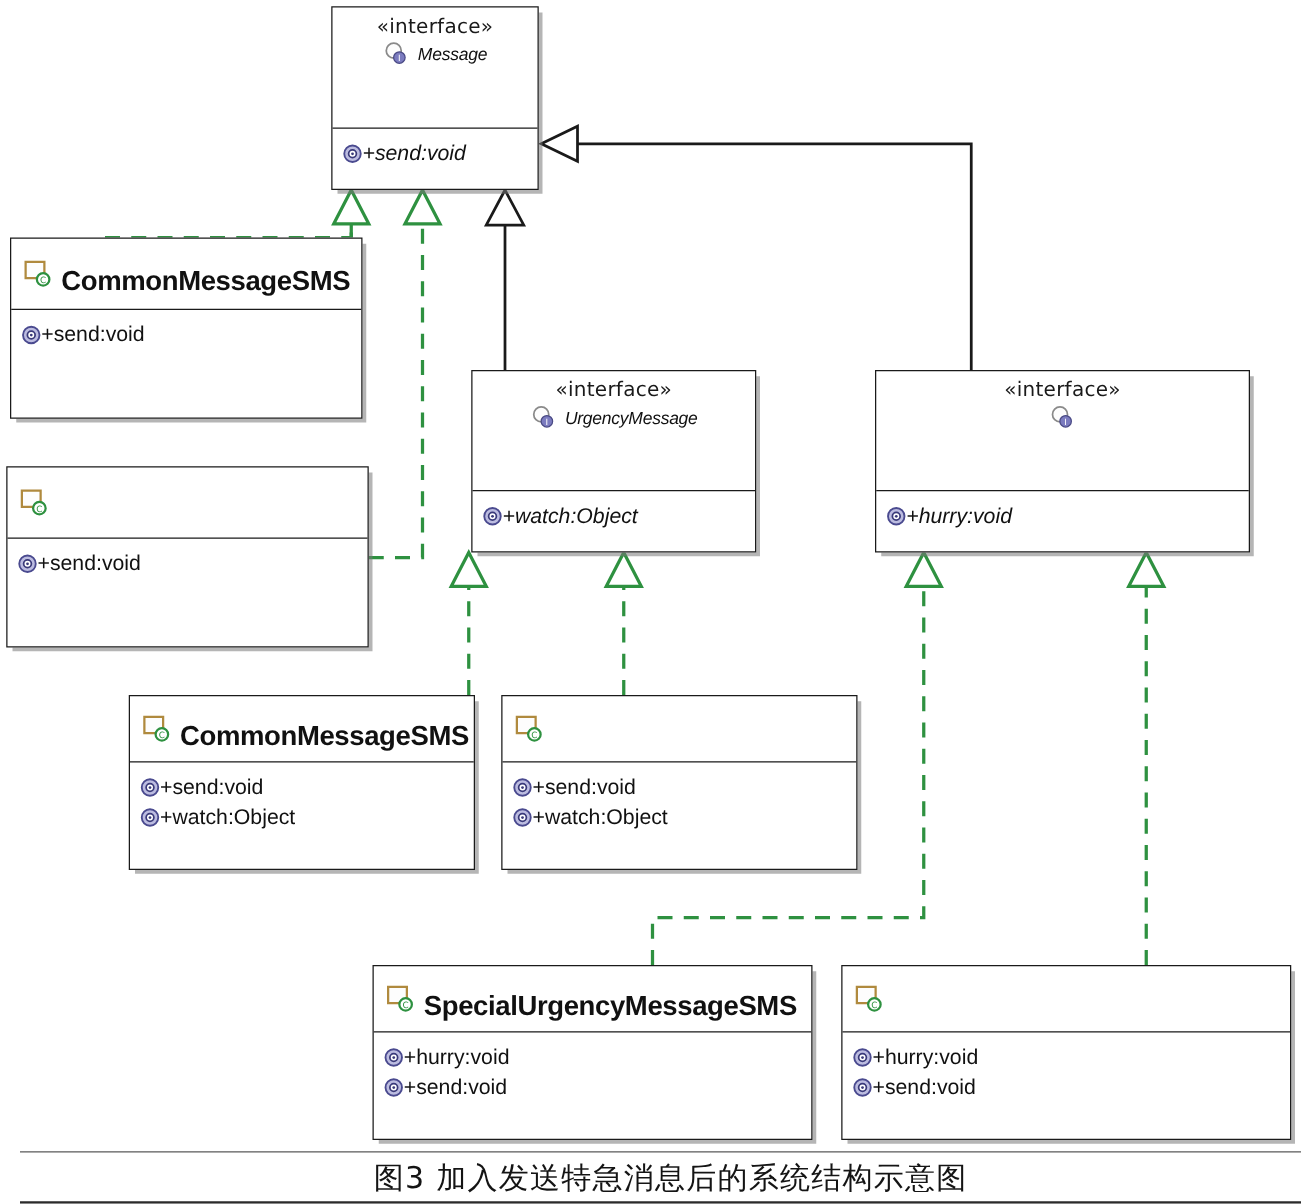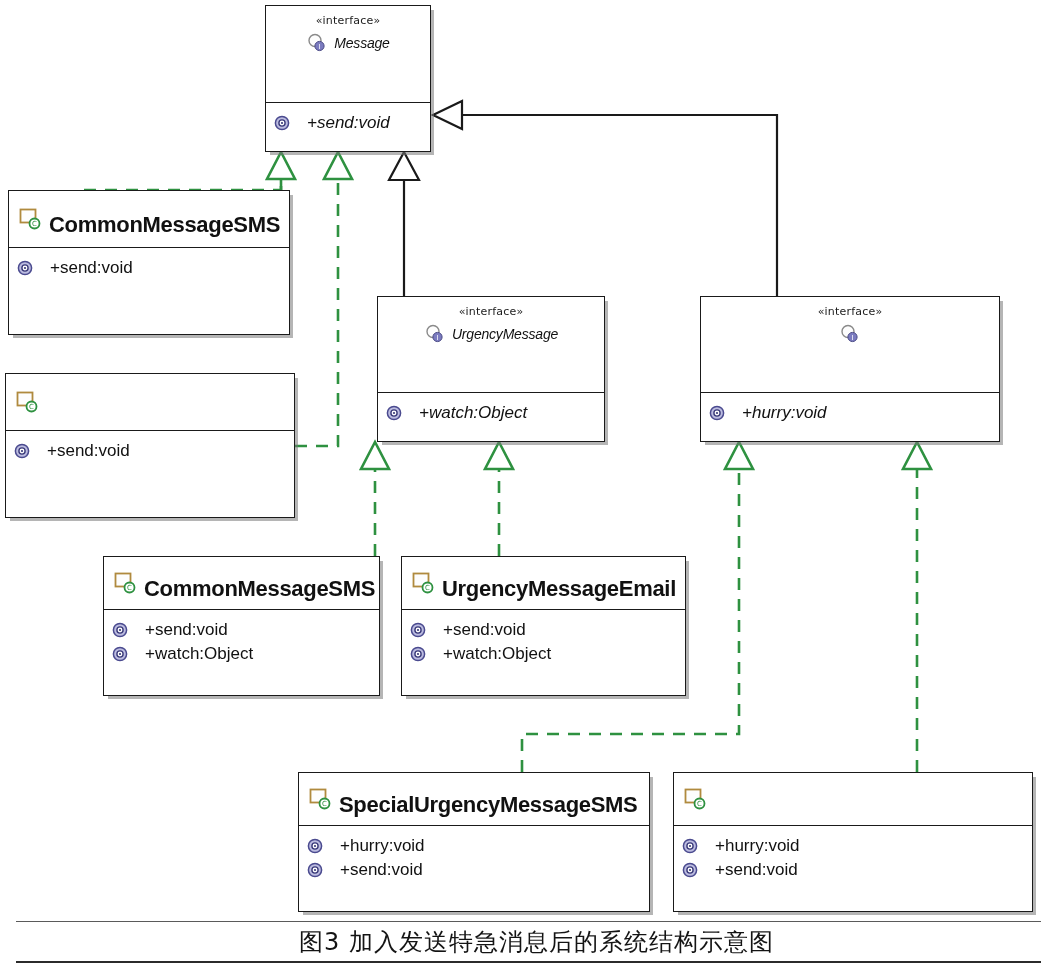--- a/index.html
+++ b/index.html
@@ -48,21 +48,21 @@
     box-sizing: border-box;
     padding: 8px 8px 6px 8px;
   }
 
   
   .head.iface {
     text-align: center;
     padding-top: 5px;
   }
   .stereotype {
-    font-size: 11px;
+    font-size: 16px;
     color: #1a1a1a;
     letter-spacing: 0.2px;
     line-height: 20px;
     font-family: "DejaVu Sans", sans-serif;
   }
   .iface-name-row {
     display: flex;
     align-items: center;
     justify-content: center;
     gap: 6px;
@@ -90,21 +90,21 @@
     color: #111111;
     letter-spacing: -0.3px;
     white-space: nowrap;
     margin-top: 12px;
   }
 
   
   .member {
     display: flex;
     align-items: center;
-    gap: 17px;
+    gap: 0;
     line-height: 24px;
     height: 24px;
     white-space: nowrap;
   }
   .member-text {
     font-size: 17px;
     color: #111111;
   }
   .member-text.ital {
     font-style: italic;
@@ -362,21 +362,20 @@
 
   <div class="node" style="left:401px; top:556px; width:285px; height:140px;">
     <div class="head cls" style="height:53px;">
       <span class="icon">
         <svg width="24" height="24" viewBox="0 0 24 24">
           <rect x="2.5" y="2.5" width="15" height="13" fill="#fdfdfd" stroke="#b08a3e" stroke-width="1.8"></rect>
           <circle cx="16.5" cy="16.5" r="5" fill="#ffffff" stroke="#2e9140" stroke-width="1.8"></circle>
           <text x="16.5" y="19.4" font-size="7" fill="#2e9140" text-anchor="middle" font-family="DejaVu Sans, sans-serif">C</text>
         </svg>
       </span>
-      <span class="cls-name">UrgencyMessageEmail</span>
     </div>
     <div class="body">
       <div class="member">
         <span class="icon">
           <svg width="16" height="16" viewBox="0 0 16 16">
             <circle cx="8" cy="8" r="6.6" fill="#bcbce0" stroke="#4a4a8f" stroke-width="1.5"></circle>
             <circle cx="8" cy="8" r="3.1" fill="#ffffff" stroke="#3a3a7a" stroke-width="1.4"></circle>
             <circle cx="8" cy="8" r="1.1" fill="#3a3a7a"></circle>
           </svg>
         </span>

